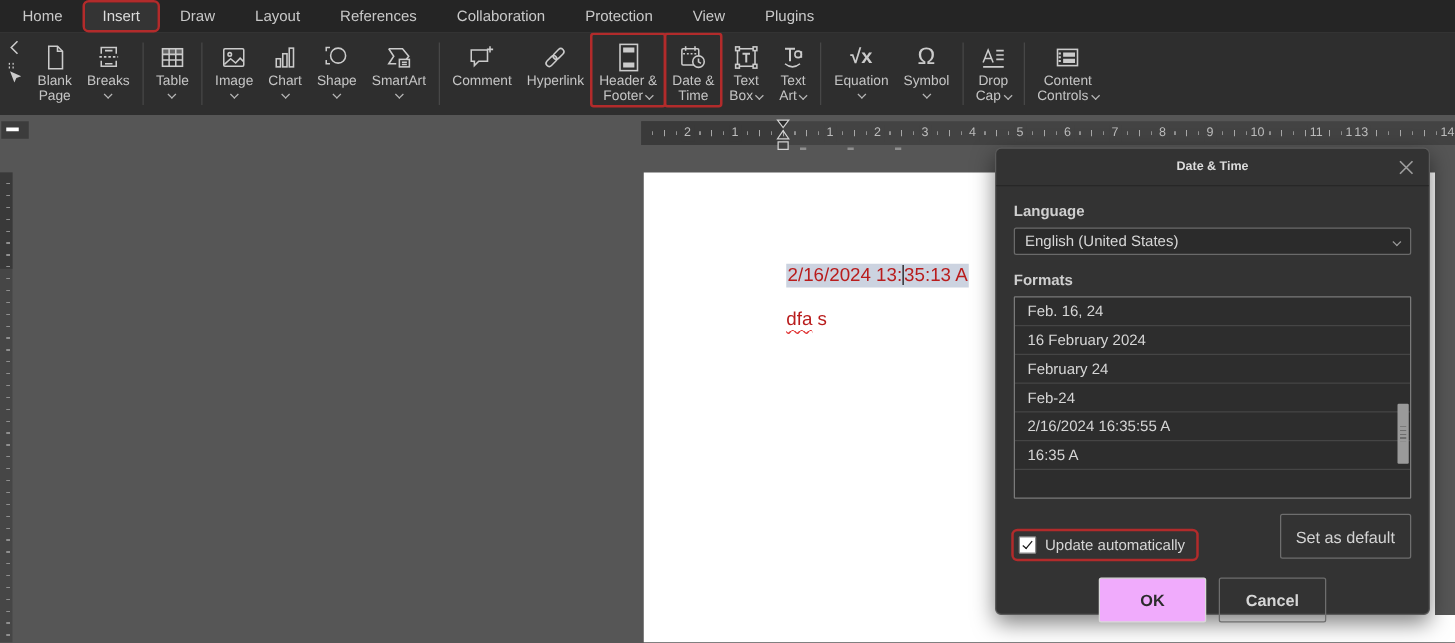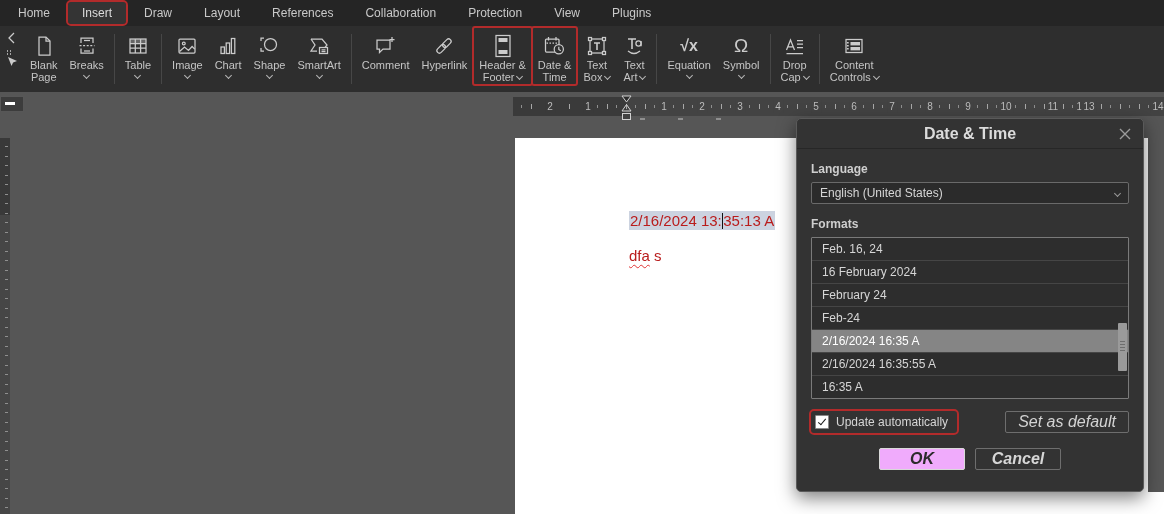--- a/index.html
+++ b/index.html
@@ -62,43 +62,43 @@
   .caret { display:inline-block; width:1.5px; height:16px; background:#111; vertical-align:-3px; }
   .misspell { text-decoration:underline wavy #e03434 1px; text-underline-offset:3px; }
   .right-strip { position:absolute; right:0; top:116px; width:16px; height:376px; background:#565656; z-index:2; }
 
   
   .dialog { position:absolute; left:796px; top:118px; width:348px; height:374px; background:#333333;
             border:1px solid #5a5a5a; border-radius:5px; box-shadow:0 6px 18px rgba(0,0,0,.5);
             z-index:20; color:#d6d6d6; font-size:12px; }
   .dlg-header { height:30px; border-bottom:1px solid #272727; display:flex; align-items:center;
                 justify-content:center; position:relative; }
-  .dlg-title { font-weight:bold; font-size:16px; color:#dcdcdc; }
+  .dlg-title { font-weight:bold; font-size:10px; color:#dcdcdc; }
   .dlg-close { position:absolute; right:10px; top:7px; width:16px; height:16px; display:flex;
                align-items:center; justify-content:center; }
   .dlg-body { padding:0 14px; }
   .fld-label { font-weight:bold; color:#cfcfcf; margin-top:13px; }
   .select { margin-top:6px; height:22px; background:#2b2b2b; border:1px solid #6a6a6a; border-radius:2px;
             display:flex; align-items:center; padding:0 8px; justify-content:space-between; }
   .select .chev { border-color:#9a9a9a; }
   .listbox { position:relative; margin-top:6px; height:162px; background:#2d2d2d; border:1px solid #7a7a7a;
              border-radius:1px; overflow:hidden; }
   .lrow-item { height:23px; line-height:22px; padding-left:10px; border-bottom:1px solid #454545; }
   .lrow-item:last-child { border-bottom:none; }
   .lrow-item.selected { background:#858585; color:#ffffff; }
   .vscroll { position:absolute; right:1px; top:85px; width:9px; height:48px; background:#9a9a9a; border-radius:1px; }
   .vscroll .grip { margin:18px auto 0; width:5px; height:12px;
       background:repeating-linear-gradient(to bottom, #6e6e6e 0 1px, transparent 1px 3px); }
   .opts-row { margin-top:12px; display:flex; align-items:flex-end; justify-content:space-between; }
   .chk-group { display:inline-flex; align-items:center; gap:7px; padding:4px 9px 4px 4px; border-radius:3px; }
   .checkbox { width:14px; height:14px; background:#ffffff; border:1px solid #8a8a8a; border-radius:1px; position:relative; }
   .checkbox .mark { position:absolute; left:4px; top:1px; width:4px; height:8px;
       border-right:1.8px solid #1a1a1a; border-bottom:1.8px solid #1a1a1a; transform:rotate(40deg); }
-  .btn { height:22px; border-radius:2px; display:inline-flex; align-items:center; justify-content:center;
-         font-size:16px; font-weight:bold;font-style:italic; }
+  .btn { height:36px; border-radius:2px; display:inline-flex; align-items:center; justify-content:center;
+         font-size:13px; font-weight:bold; }
   .btn.ghost { background:transparent; border:1px solid #6e6e6e; color:#d4d4d4; padding:0 12px; font-weight:normal; }
   .dlg-footer { margin-top:15px; display:flex; justify-content:center; gap:10px; }
   .btn.primary { width:86px; background:#f0abfc; border:1px solid #d9d9d9; color:#2b2b2b; }
   .btn.secondary { width:86px; background:transparent; border:1px solid #6e6e6e; color:#d6d6d6; }
 </style>
 </head>
 <body>
 
 <nav class="tabbar">
   <div class="tab">Home</div>
@@ -447,21 +447,20 @@
     <div class="select">
       <span>English (United States)</span>
       <span class="chev"></span>
     </div>
     <div class="fld-label">Formats</div>
     <div class="listbox">
       <div class="lrow-item">Feb. 16, 24</div>
       <div class="lrow-item">16 February 2024</div>
       <div class="lrow-item">February 24</div>
       <div class="lrow-item">Feb-24</div>
-      <div class="lrow-item selected">2/16/2024 16:35 A</div>
       <div class="lrow-item">2/16/2024 16:35:55 A</div>
       <div class="lrow-item">16:35 A</div>
       <div class="vscroll">
           <div class="grip"></div>
         </div>
     </div>
     <div class="opts-row">
       <span class="chk-group annotated">
         <span class="checkbox">
             <span class="mark"></span>

